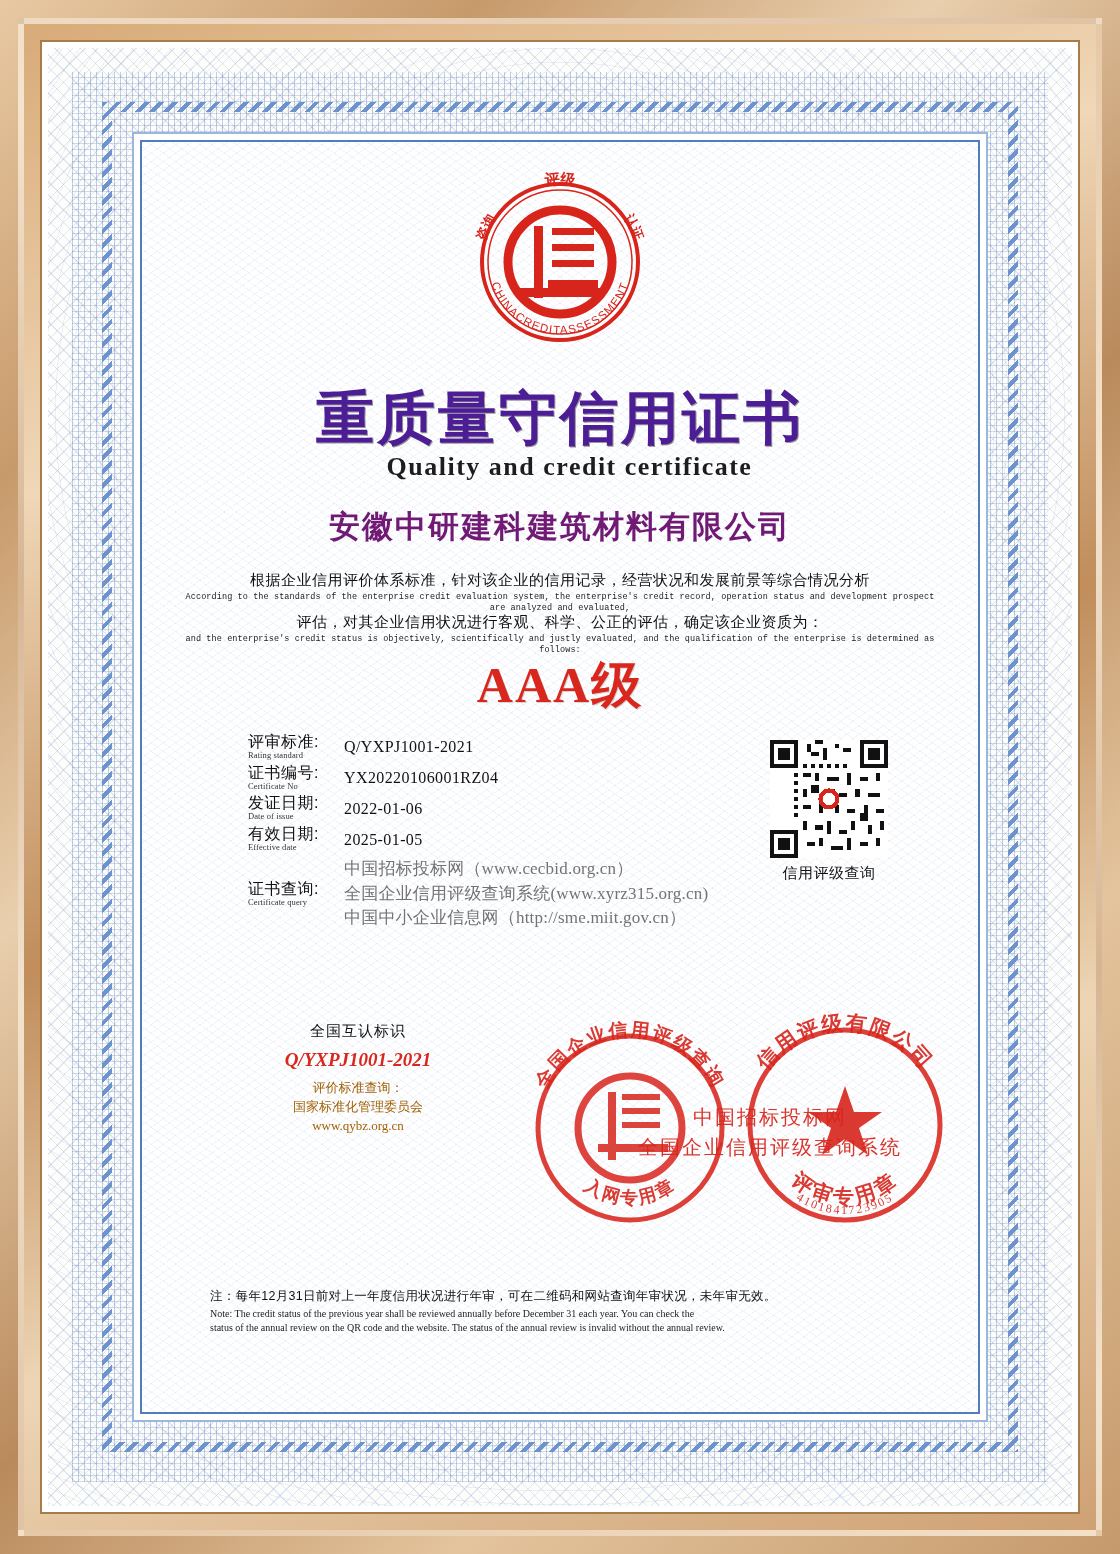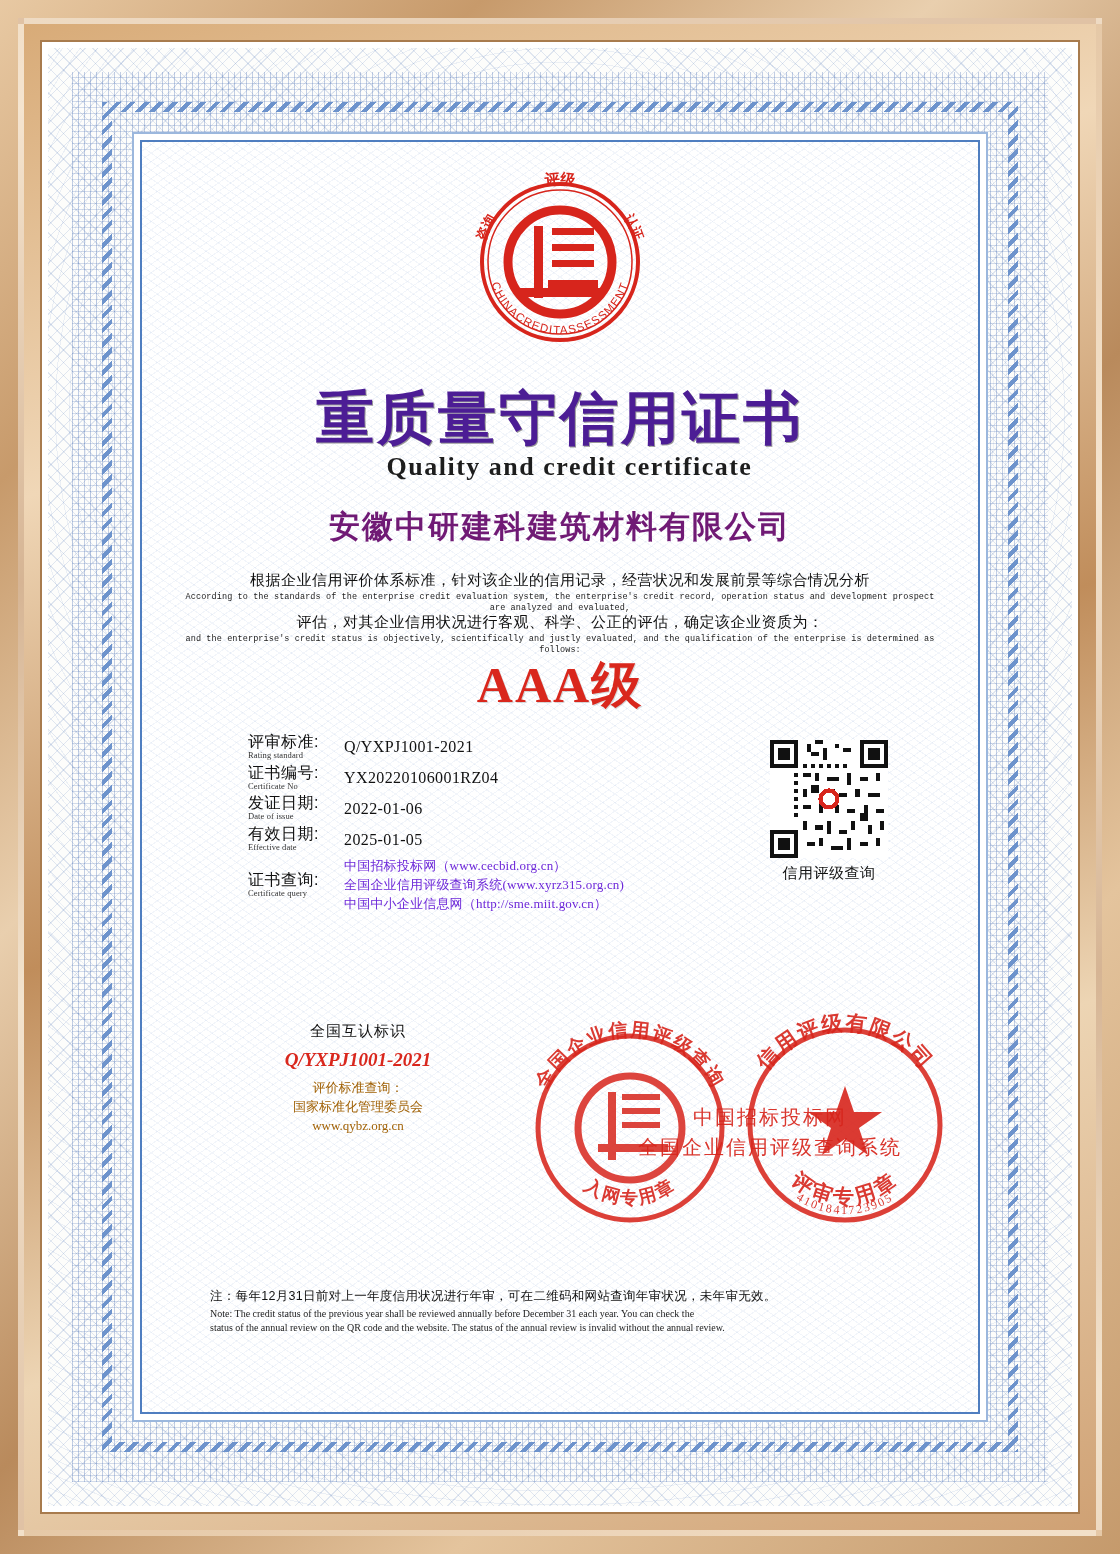--- a/index.html
+++ b/index.html
@@ -211,23 +211,23 @@
     letter-spacing: 0.1px;
   }
   .val {
     font-size: 16px;
     color: #111;
     padding-top: 1px;
     letter-spacing: 0.4px;
     font-family: "Liberation Serif", serif;
   }
   .val-lines div {
-    font-size: 13px;
+    font-size: 17px;
     line-height: 1.45;
-    color: #6d28d9;
+    color: #737373;
     letter-spacing: 0.2px;
   }
 
   
   .qr-wrap {
     position: absolute;
     right: 86px;
     top: 600px;
     width: 130px;
     text-align: center;

